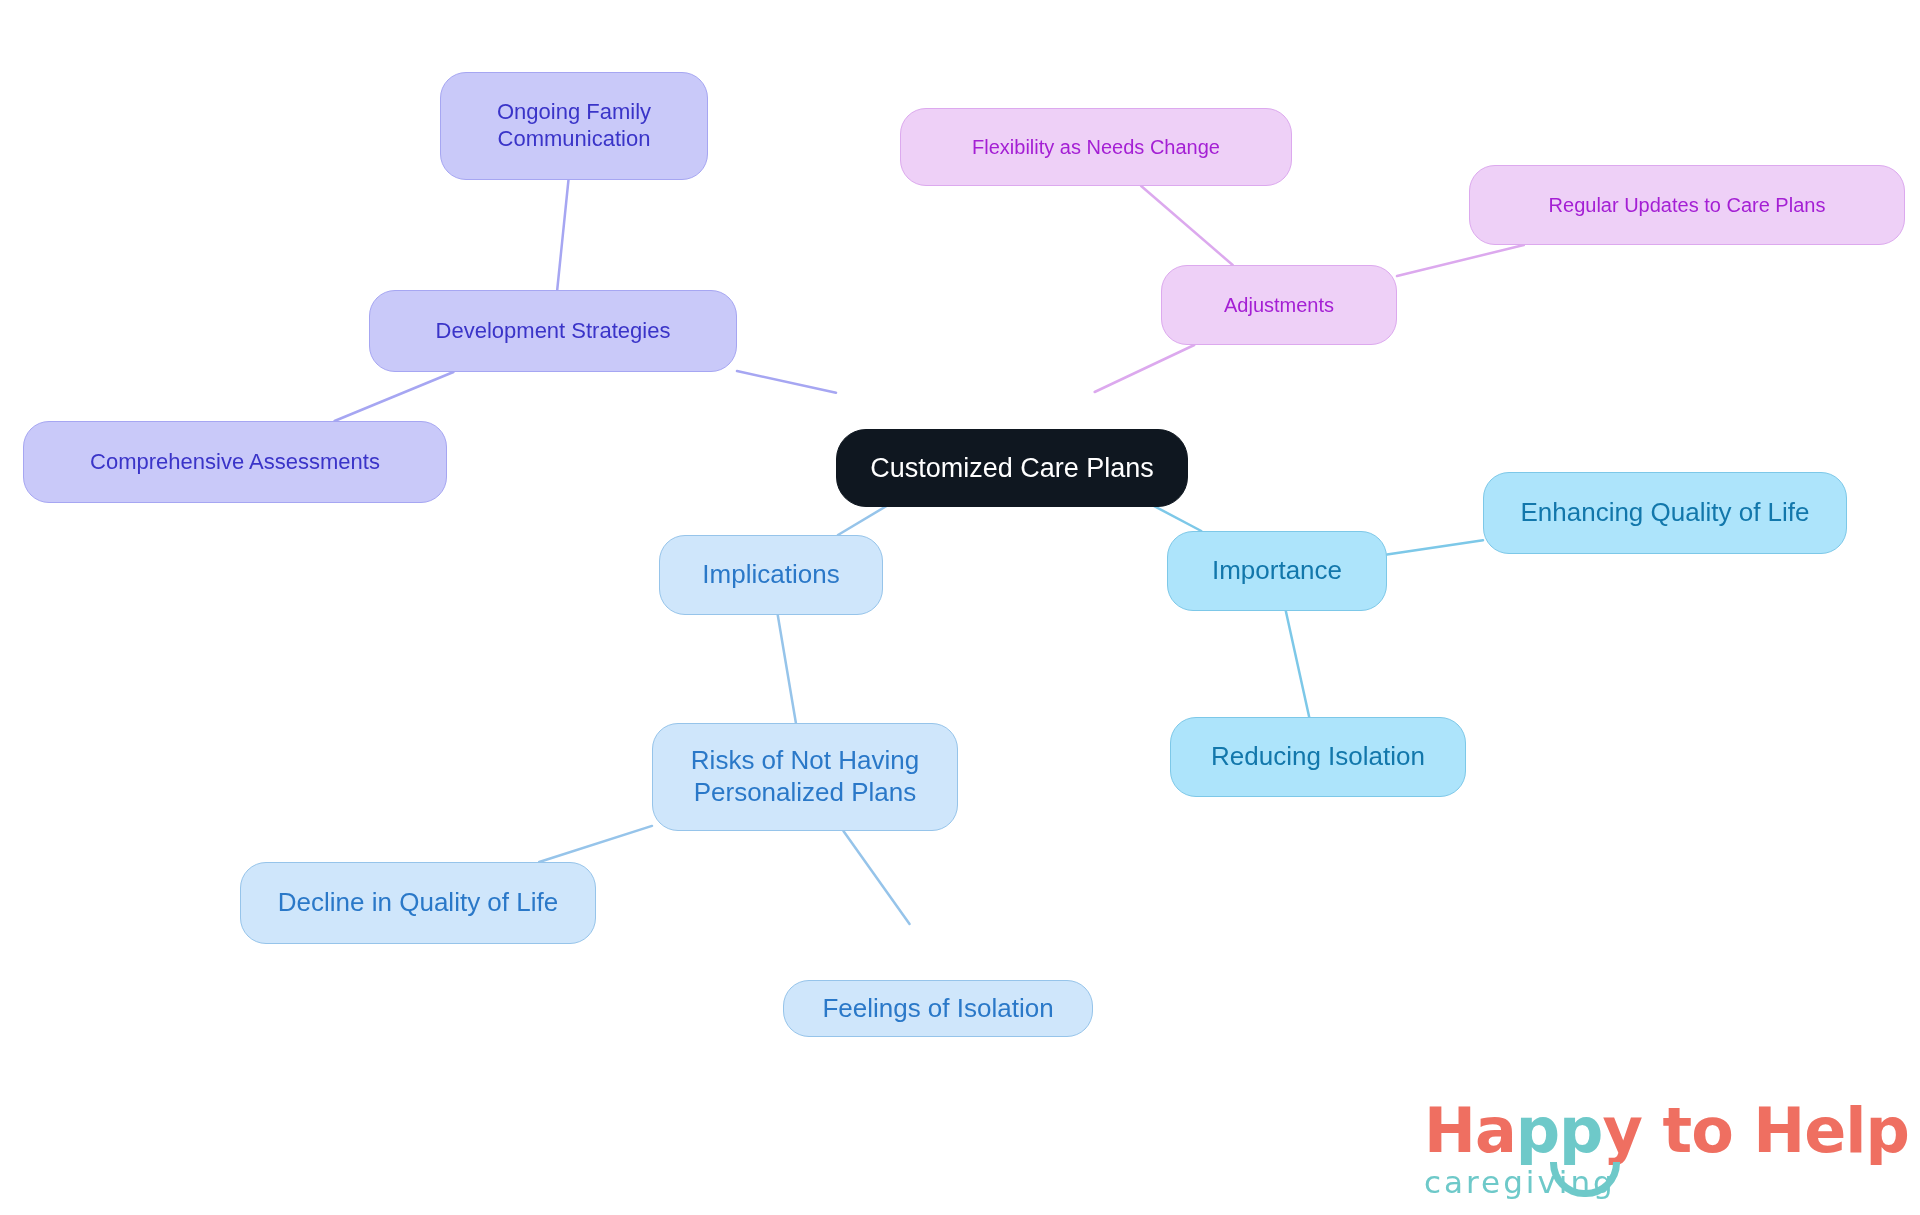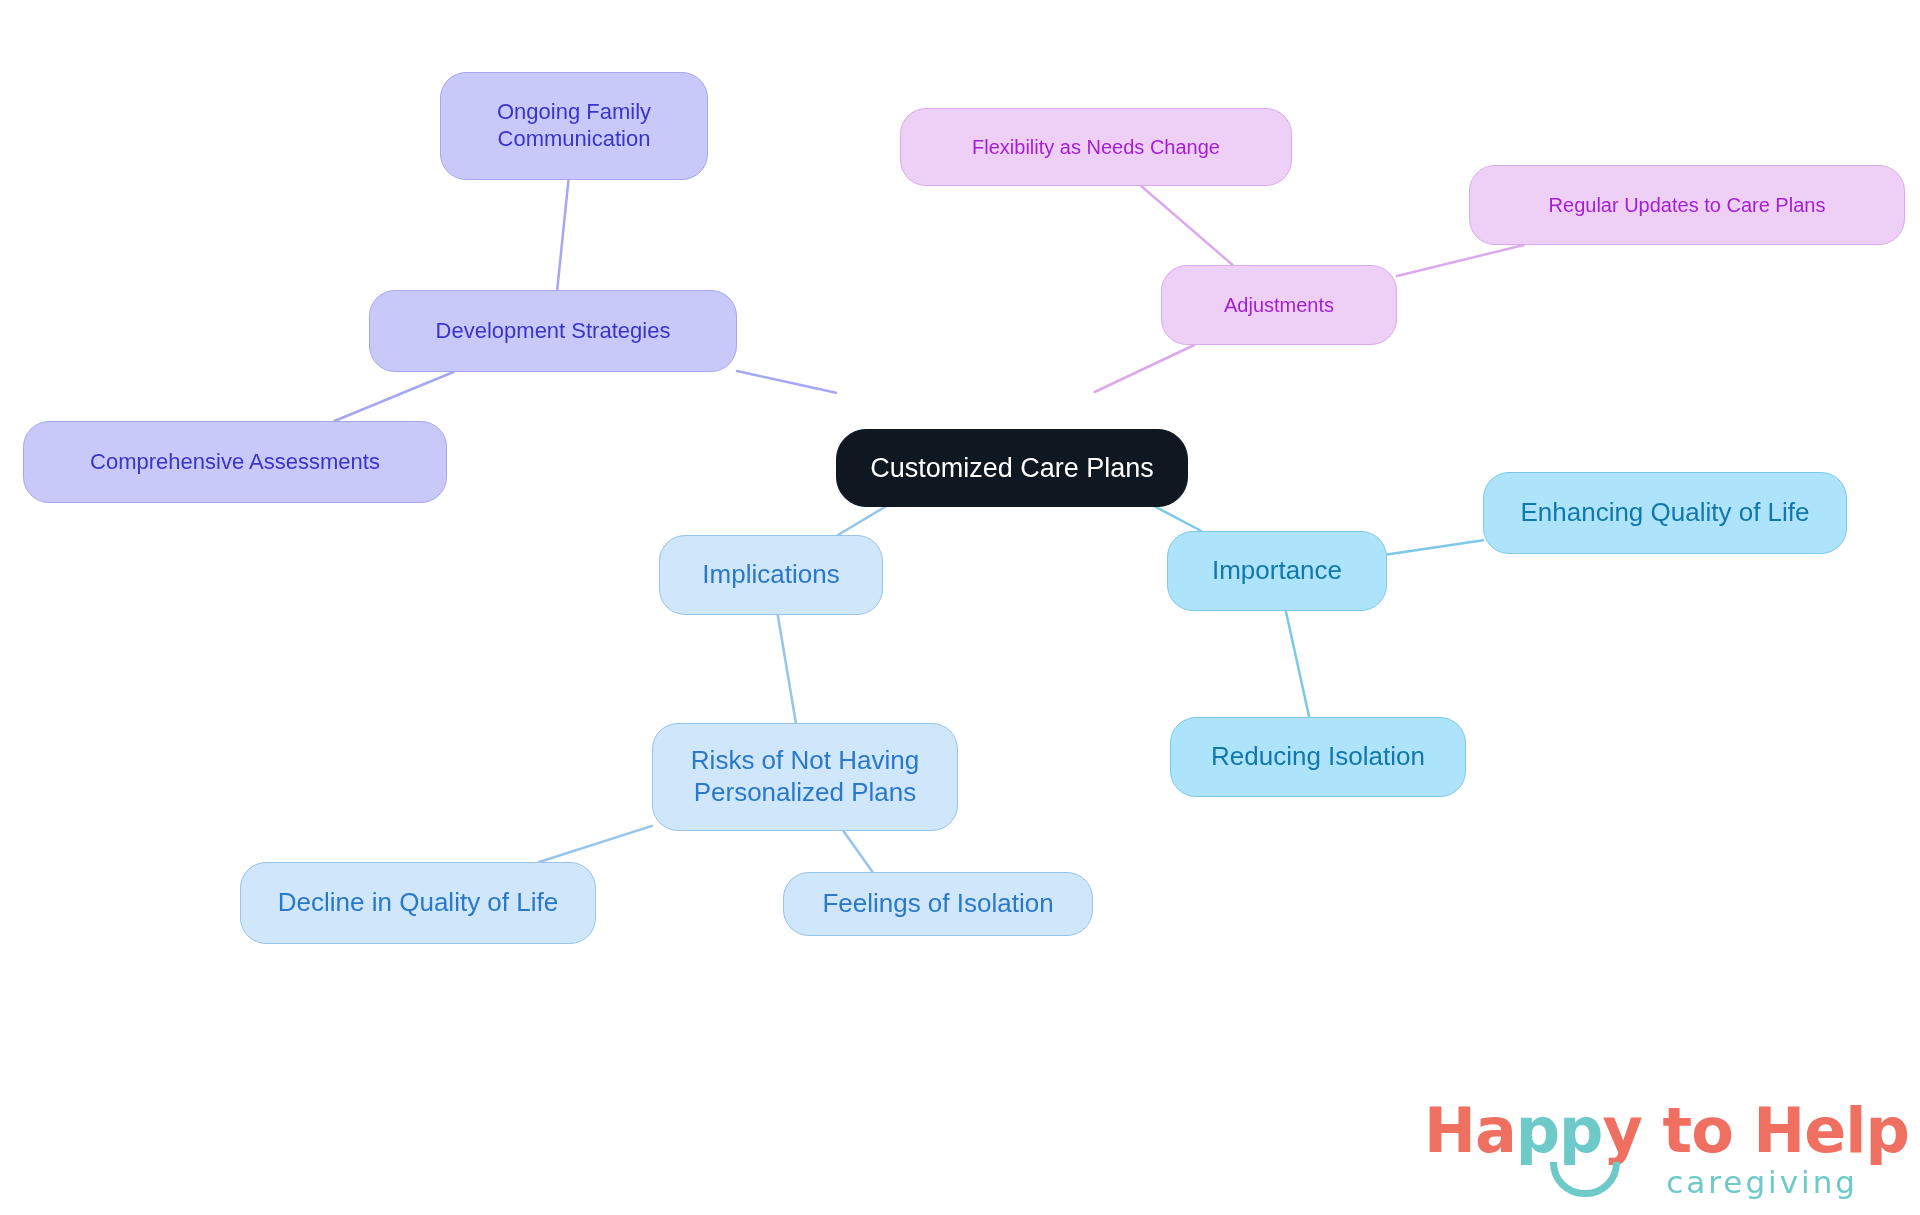--- a/index.html
+++ b/index.html
@@ -97,21 +97,21 @@
     color: #ef6f61;
     line-height: 1;
     white-space: nowrap;
   }
   .logo-main .teal { color: #6ec9c9; }
   .logo-sub {
     font-family: "DejaVu Sans", sans-serif;
     font-size: 31px;
     letter-spacing: 3px;
     color: #6ec9c9;
-    text-align: right;
+    text-align: left;
     margin-top: 2px;
     padding-right: 6px;
   }
   .logo-smile {
     position: absolute;
     left: 126px;
     top: 62px;
     width: 56px;
     height: 28px;
     border: 7px solid #6ec9c9;
@@ -149,21 +149,21 @@
       <div class="node pink" style="left: 1161px; top: 265px; width: 236px; height: 80px;">Adjustments</div>
       <div class="node pink" style="left: 900px; top: 108px; width: 392px; height: 78px;">Flexibility as Needs Change</div>
       <div class="node pink" style="left: 1469px; top: 165px; width: 436px; height: 80px;">Regular Updates to Care Plans</div>
       <div class="node sky" style="left: 1167px; top: 531px; width: 220px; height: 80px;">Importance</div>
       <div class="node sky" style="left: 1483px; top: 472px; width: 364px; height: 82px;">Enhancing Quality of Life</div>
       <div class="node sky" style="left: 1170px; top: 717px; width: 296px; height: 80px;">Reducing Isolation</div>
       <div class="node pale" style="left: 659px; top: 535px; width: 224px; height: 80px;">Implications</div>
       <div class="node pale" style="left: 652px; top: 723px; width: 306px; height: 108px;">Risks of Not Having
 Personalized Plans</div>
       <div class="node pale" style="left: 240px; top: 862px; width: 356px; height: 82px;">Decline in Quality of Life</div>
-      <div class="node pale" style="left: 783px; top: 872px; width: 310px; height: 64px;">Feelings of Isolation</div>
+      <div class="node pale" style="left: 783px; top: 980px; width: 310px; height: 57px;">Feelings of Isolation</div>
     </div>
 
   <div id="logo">
     <div class="logo-main"><span>Ha</span><span class="teal">pp</span><span>y to Hel</span><span>p</span></div>
     <div class="logo-smile"></div>
     <div class="logo-sub">caregiving</div>
   </div>
 
 </div>
 

